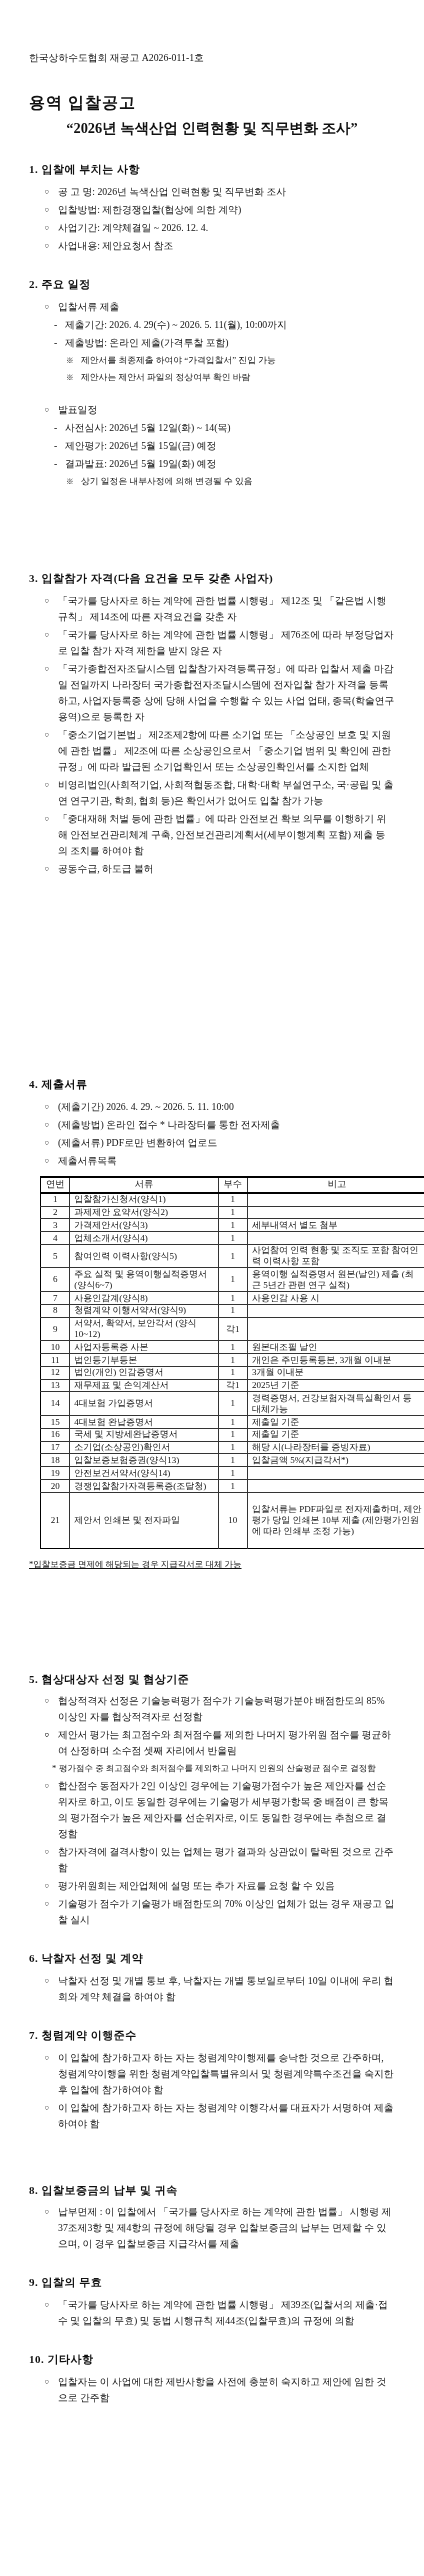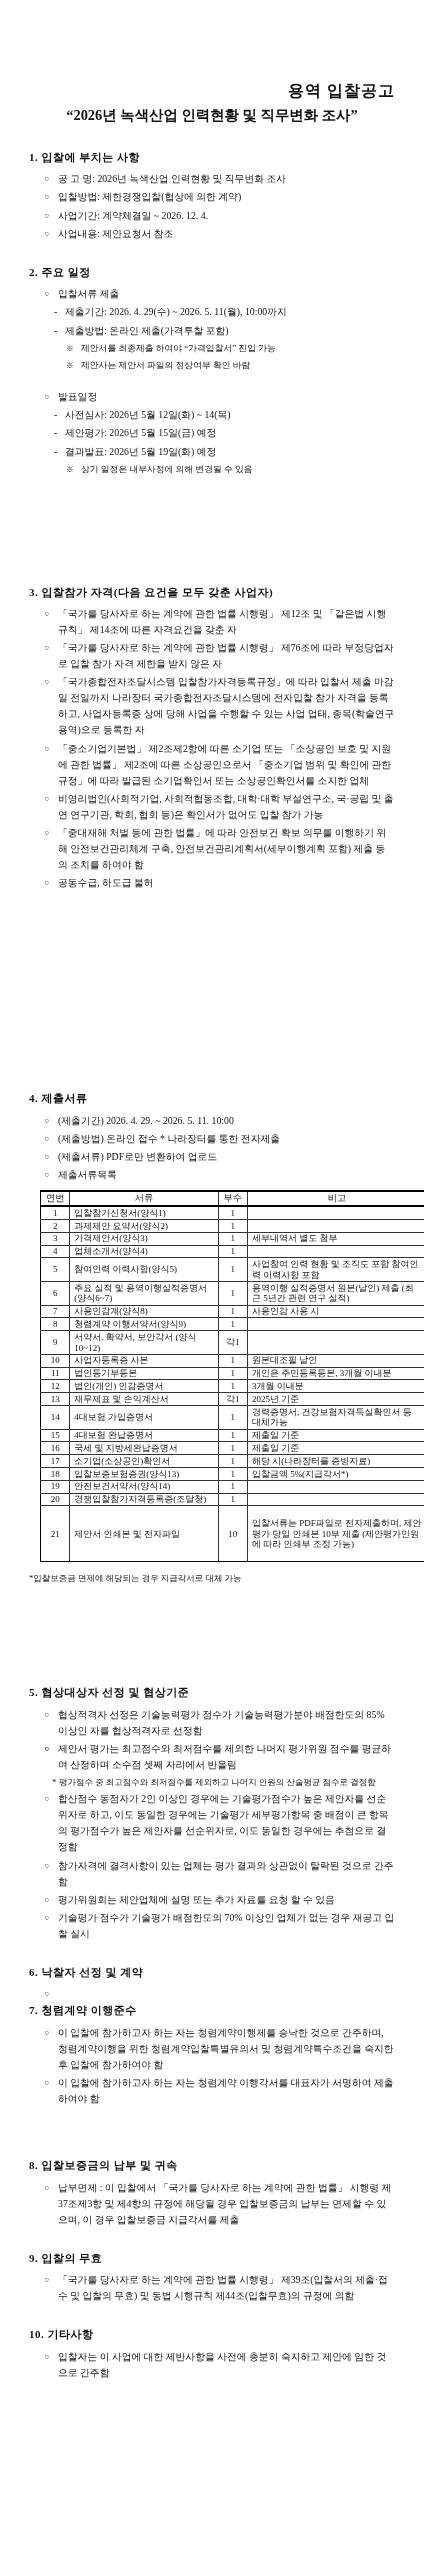--- a/index.html
+++ b/index.html
@@ -6,38 +6,38 @@
   * { margin:0; padding:0; box-sizing:border-box; }
   html,body { background:#ffffff; }
   body { width:424px; }
   .page {
     position:relative; width:424px; height:3004px; overflow:hidden;
     background:#ffffff; color:#111;
     font-family:"Liberation Serif","DejaVu Serif",serif;
     padding:52px 29px 0 29px;
   }
   .ref { font-size:9.8px; line-height:12.4px; }
-  .doc-title { text-align:right; font-size:16px; font-weight:700; margin-top:27px; line-height:23px; letter-spacing:1px; }
+  .doc-title { text-align:left; font-size:16px; font-weight:700; margin-top:27px; line-height:23px; letter-spacing:1px; }
   .doc-subtitle { text-align:center; font-size:14.4px; font-weight:700; margin-top:3.1px; line-height:21.6px; }
 
   .sec-title { font-size:11px; font-weight:700; line-height:15.5px; margin:23px 0 6.2px 0; letter-spacing:0.5px; }
   .sec-body { }
 
   .item { position:relative; font-size:9.8px; line-height:16px; margin:2.1px 0; padding-left:29px; }
   .item .marker { position:absolute; left:15.5px; top:0; }
   .item.b .marker { font-size:7.7px; }
   .item.d { padding-left:36px; }
   .item.d .marker { left:25px; }
   .item.n { padding-left:52px; font-size:8.8px; line-height:15px; }
   .item.n .marker { left:37px; font-size:7.7px; }
   .item.s { padding-left:30px; font-size:8.5px; line-height:14.4px; }
   .item.s .marker { left:23px; }
 
   
-  #sections section:nth-of-type(3) { margin-top:108px; }
+  #sections section:nth-of-type(3) { margin-top:82px; }
   #sections section:nth-of-type(4) { margin-top:200px; }
   #sections section:nth-of-type(5) { margin-top:101px; }
   #sections section:nth-of-type(8) { margin-top:51px; }
   #sections section:nth-of-type(2) .item:nth-child(6) { margin-top:16.5px; }
 
   table.doc-table {
     border-collapse:collapse; table-layout:fixed;
     width:387px; margin:7.2px 0 0 11.3px;
     border-top:2.6px double #000; border-bottom:1.5px solid #000;
     border-left:1px solid #000; border-right:1px solid #000;
@@ -47,26 +47,27 @@
     border-bottom:2.1px double #000; border-left:0.5px solid #333;
     font-weight:400; font-size:9.3px; text-align:center; padding:1px 2.1px; line-height:11.3px;
   }
   .doc-table td {
     border-top:0.5px solid #333; border-left:0.5px solid #333;
     padding:0.5px 4.1px; line-height:10.8px; vertical-align:middle;
   }
   .doc-table th:first-child, .doc-table td:first-child { border-left:none; }
   .doc-table td.c-no, .doc-table td.c-copies { text-align:center; padding:0.5px 1px; }
   .doc-table tbody tr:last-child td { padding-top:11.3px; padding-bottom:11.3px; }
-  .tbl-footnote { font-size:8.5px; margin:9.3px 0 0 0; line-height:12.4px; }
+  .tbl-footnote { font-size:8.5px; margin:9.3px 0 0 0; line-height:12.4px;text-decoration:underline; }
 </style>
 </head>
 <body>
 
 <div class="page">
+  <div class="ref">한국상하수도협회 재공고 A2026-011-1호</div>
   <div class="doc-title">용역 입찰공고</div>
   <div class="doc-subtitle">“2026년 녹색산업 인력현황 및 직무변화 조사”</div>
 
   <div id="sections">
   <section>
     <h3 class="sec-title">1. 입찰에 부치는 사항</h3>
     <div class="sec-body">
   <div class="item b">
     <span class="marker">○</span>
     <span class="text">공 고 명: 2026년 녹색산업 인력현황 및 직무변화 조사</span>
@@ -398,20 +399,21 @@
     <span class="text">기술평가 점수가 기술평가 배점한도의 70% 이상인 업체가 없는 경우 재공고 입찰 실시</span>
   </div>
 </div>
   </section>
 
   <section>
     <h3 class="sec-title">6. 낙찰자 선정 및 계약</h3>
     <div class="sec-body">
   <div class="item b">
     <span class="marker">○</span>
+    <span class="text">낙찰자 선정 및 개별 통보 후, 낙찰자는 개별 통보일로부터 10일 이내에 우리 협회와 계약 체결을 하여야 함</span>
   </div>
 </div>
   </section>
 
   <section>
     <h3 class="sec-title">7. 청렴계약 이행준수</h3>
     <div class="sec-body">
   <div class="item b">
     <span class="marker">○</span>
     <span class="text">이 입찰에 참가하고자 하는 자는 청렴계약이행제를 승낙한 것으로 간주하며, 청렴계약이행을 위한 청렴계약입찰특별유의서 및 청렴계약특수조건을 숙지한 후 입찰에 참가하여야 함</span>

